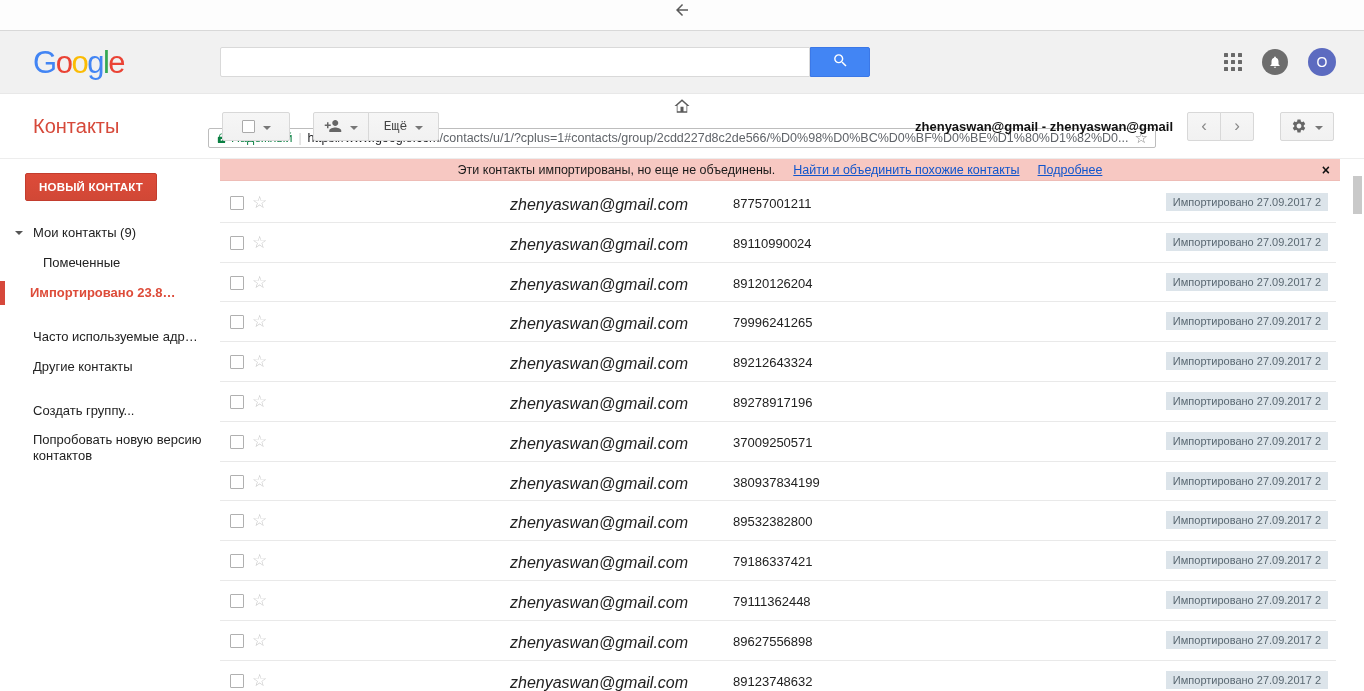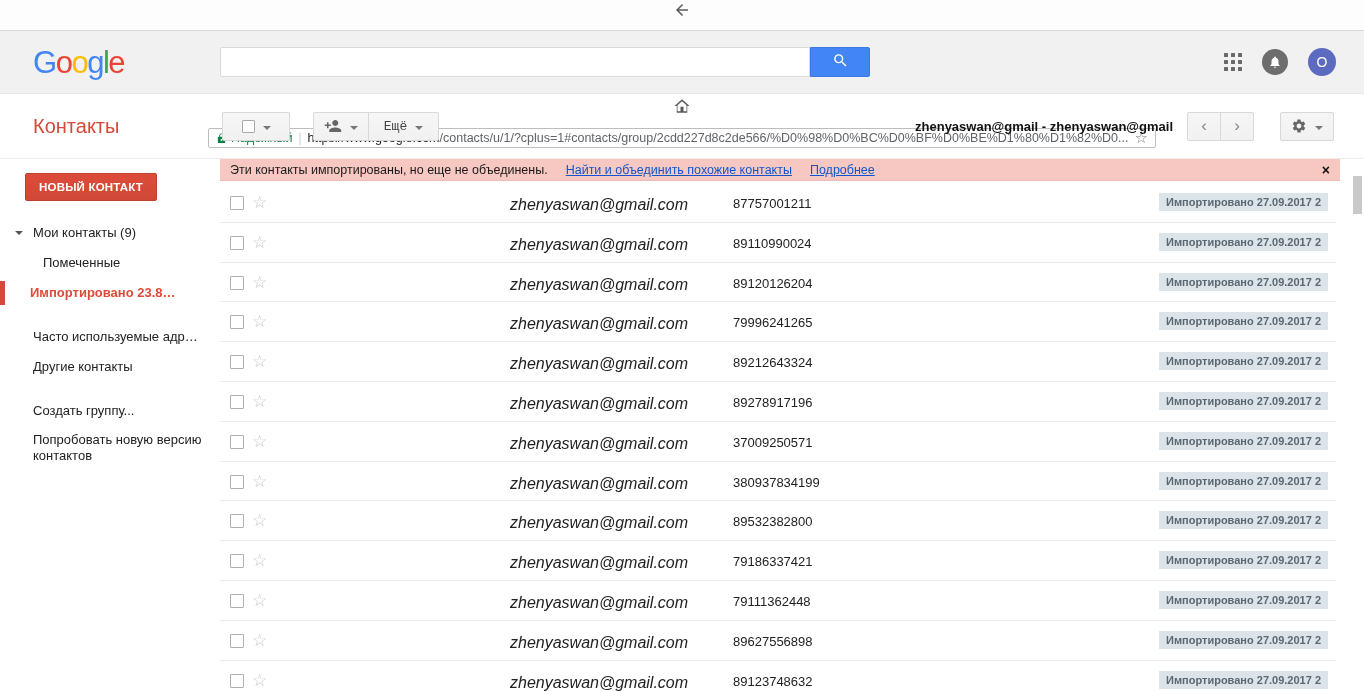--- a/index.html
+++ b/index.html
@@ -82,34 +82,34 @@
   .nav-item.selected::before{content:'';position:absolute;left:0;top:3px;bottom:3px;width:5px;
     background:#d6483b;}
   .nav-item.gap{margin-top:14px;}
   .nav-item.compact{height:21px;line-height:21px;}
   .nav-item.wrap{height:auto;line-height:16px;white-space:normal;width:205px;margin-top:6px;}
   .focus-ring{border:1px solid #8fb0e0;border-radius:2px;padding:1px 4px 2px 2px;margin-left:-3px;}
 
   .main{flex:1;min-width:0;}
   .notice{height:22px;background:#f7c8c2;border-bottom:1px solid #eebcb6;margin-right:24px;
     display:flex;align-items:center;padding:0 10px;gap:18px;font-size:12.5px;color:#1a1a1a;
-    position:relative;white-space:nowrap;}
+    position:relative;white-space:nowrap;justify-content:center;}
   .notice a{color:#1155cc;text-decoration:underline;cursor:pointer;}
   .notice-close{position:absolute;right:10px;top:3px;font-size:14px;font-weight:bold;color:#111;
     cursor:pointer;}
   .rows{margin-top:2px;}
   .row{height:39.8px;border-bottom:1px solid #e9e9e9;position:relative;margin-right:28px;
     background:#fff;}
   .row .cb{position:absolute;left:10px;top:13px;width:14px;height:14px;border:1px solid #b0b0b0;
     border-radius:1px;background:#fff;cursor:pointer;}
   .row .star{position:absolute;left:32px;top:9px;font-size:17px;color:#c9c9c9;cursor:pointer;}
   .row .email{position:absolute;left:290px;top:13px;font-size:16px;color:#222;font-style:italic;}
   .row .phone{position:absolute;left:513px;top:13px;font-size:13px;color:#222;}
   .row .badge{position:absolute;right:8px;top:10px;background:#dce4ea;color:#5a6872;
-    font-size:11px;padding:3px 7px;white-space:nowrap;font-weight:bold;}
+    font-size:11px;padding:3px 7px;white-space:nowrap;}
 
   .scroll-thumb{position:absolute;right:2px;top:176px;width:9px;height:38px;background:#c9c9c9;}
 </style>
 </head>
 <body>
 
 <div class="browser-bar">
   <span class="nav-ico">
     <svg width="18" height="18" viewBox="0 0 24 24">
         <path d="M20 11H7.83l5.59-5.59L12 4l-8 8 8 8 1.41-1.41L7.83 13H20v-2z" fill="#5a5a5a"></path>

